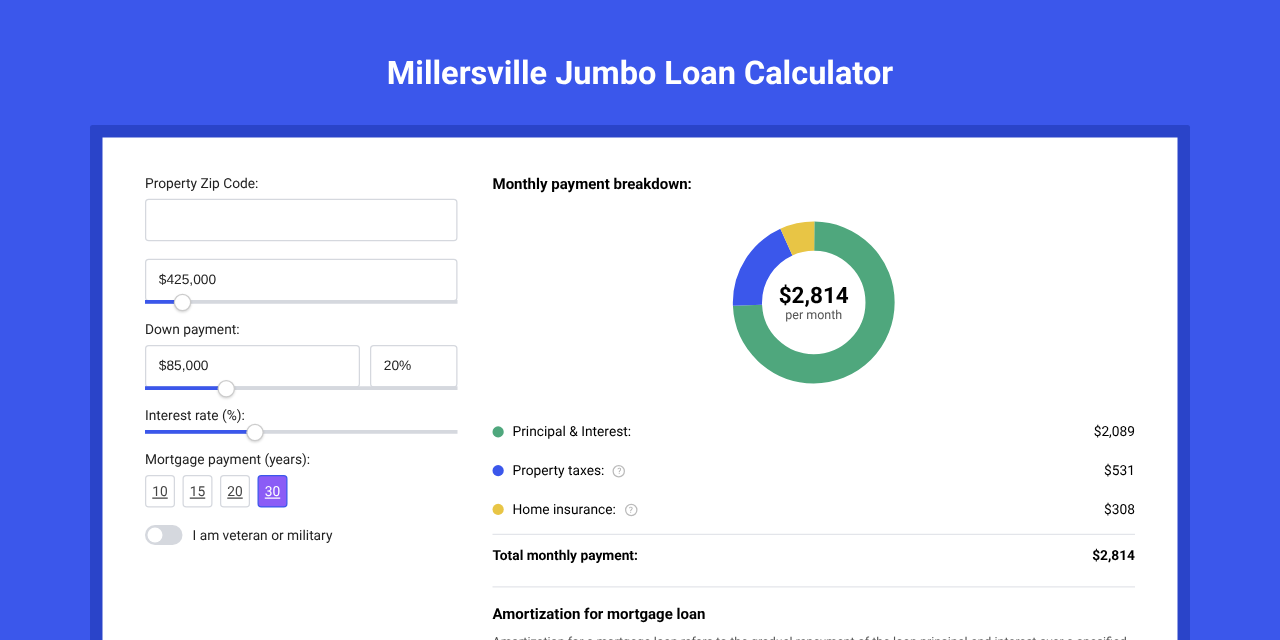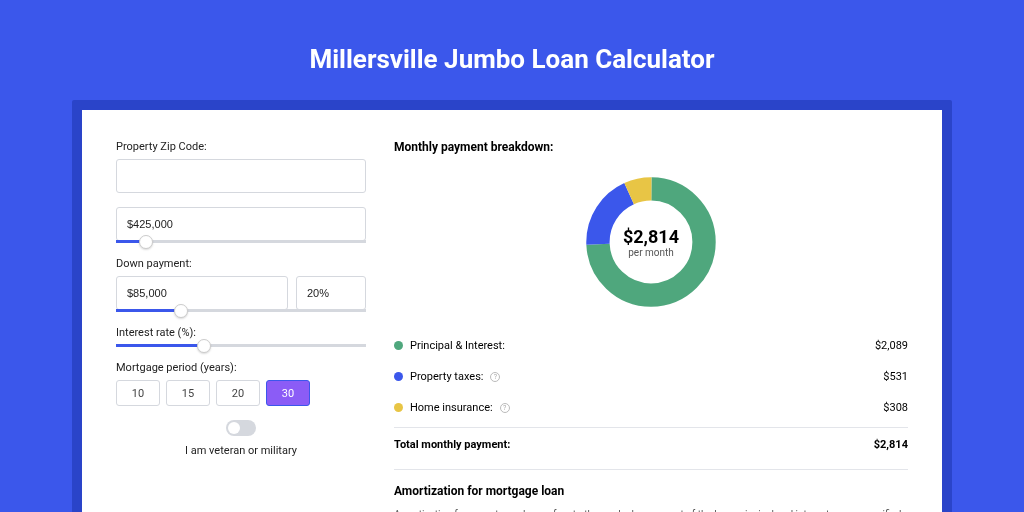--- a/index.html
+++ b/index.html
@@ -69,35 +69,36 @@
     border: 1px solid #ccc;
     border-radius: 50%;
     transform: translate(-50%, -50%);
     box-shadow: 0 1px 2px rgba(0,0,0,0.15);
   }
   .row { display: flex; gap: 8px; }
   .row .input:first-child { flex: 1; }
   .row .input:last-child  { width: 70px; }
   .period-row { display: flex; gap: 6px; margin-top: 2px; }
   .period-btn {
-    width: 44px; height: 26px;
+    width: 24px; height: 26px;
     border: 1px solid #d5d8de;
     border-radius: 3px;
     font-size: 11px;
     background: #fff;
     color: #444;
     display: flex; align-items: center; justify-content: center;
     cursor: pointer;
+    text-decoration: underline;
   }
   .period-btn.active {
     background: #8b5cf6;
     color: #fff;
     border-color: #3b57eb;
   }
-  .toggle-row { display: flex; align-items: center; gap: 8px; margin-top: 14px; flex-direction: column; }
+  .toggle-row { display: flex; align-items: center; gap: 8px; margin-top: 14px; }
   .toggle {
     width: 30px; height: 16px;
     background: #d5d8de;
     border-radius: 10px;
     position: relative;
   }
   .toggle::after {
     content: "";
     position: absolute;
     left: 2px; top: 2px;
@@ -184,21 +185,21 @@
 
     <div class="group">
       <div class="label">Interest rate (%):</div>
       <div class="slider-track">
         <div class="slider-fill" style="width:35%"></div>
         <div class="slider-thumb" style="left:35%"></div>
       </div>
     </div>
 
     <div class="group">
-      <div class="label">Mortgage period (years):</div>
+      <div class="label">Mortgage payment (years):</div>
       <div class="period-row">
         <div class="period-btn">10</div>
         <div class="period-btn">15</div>
         <div class="period-btn">20</div>
         <div class="period-btn active">30</div>
       </div>
     </div>
 
     <div class="toggle-row">
       <div class="toggle"></div>

